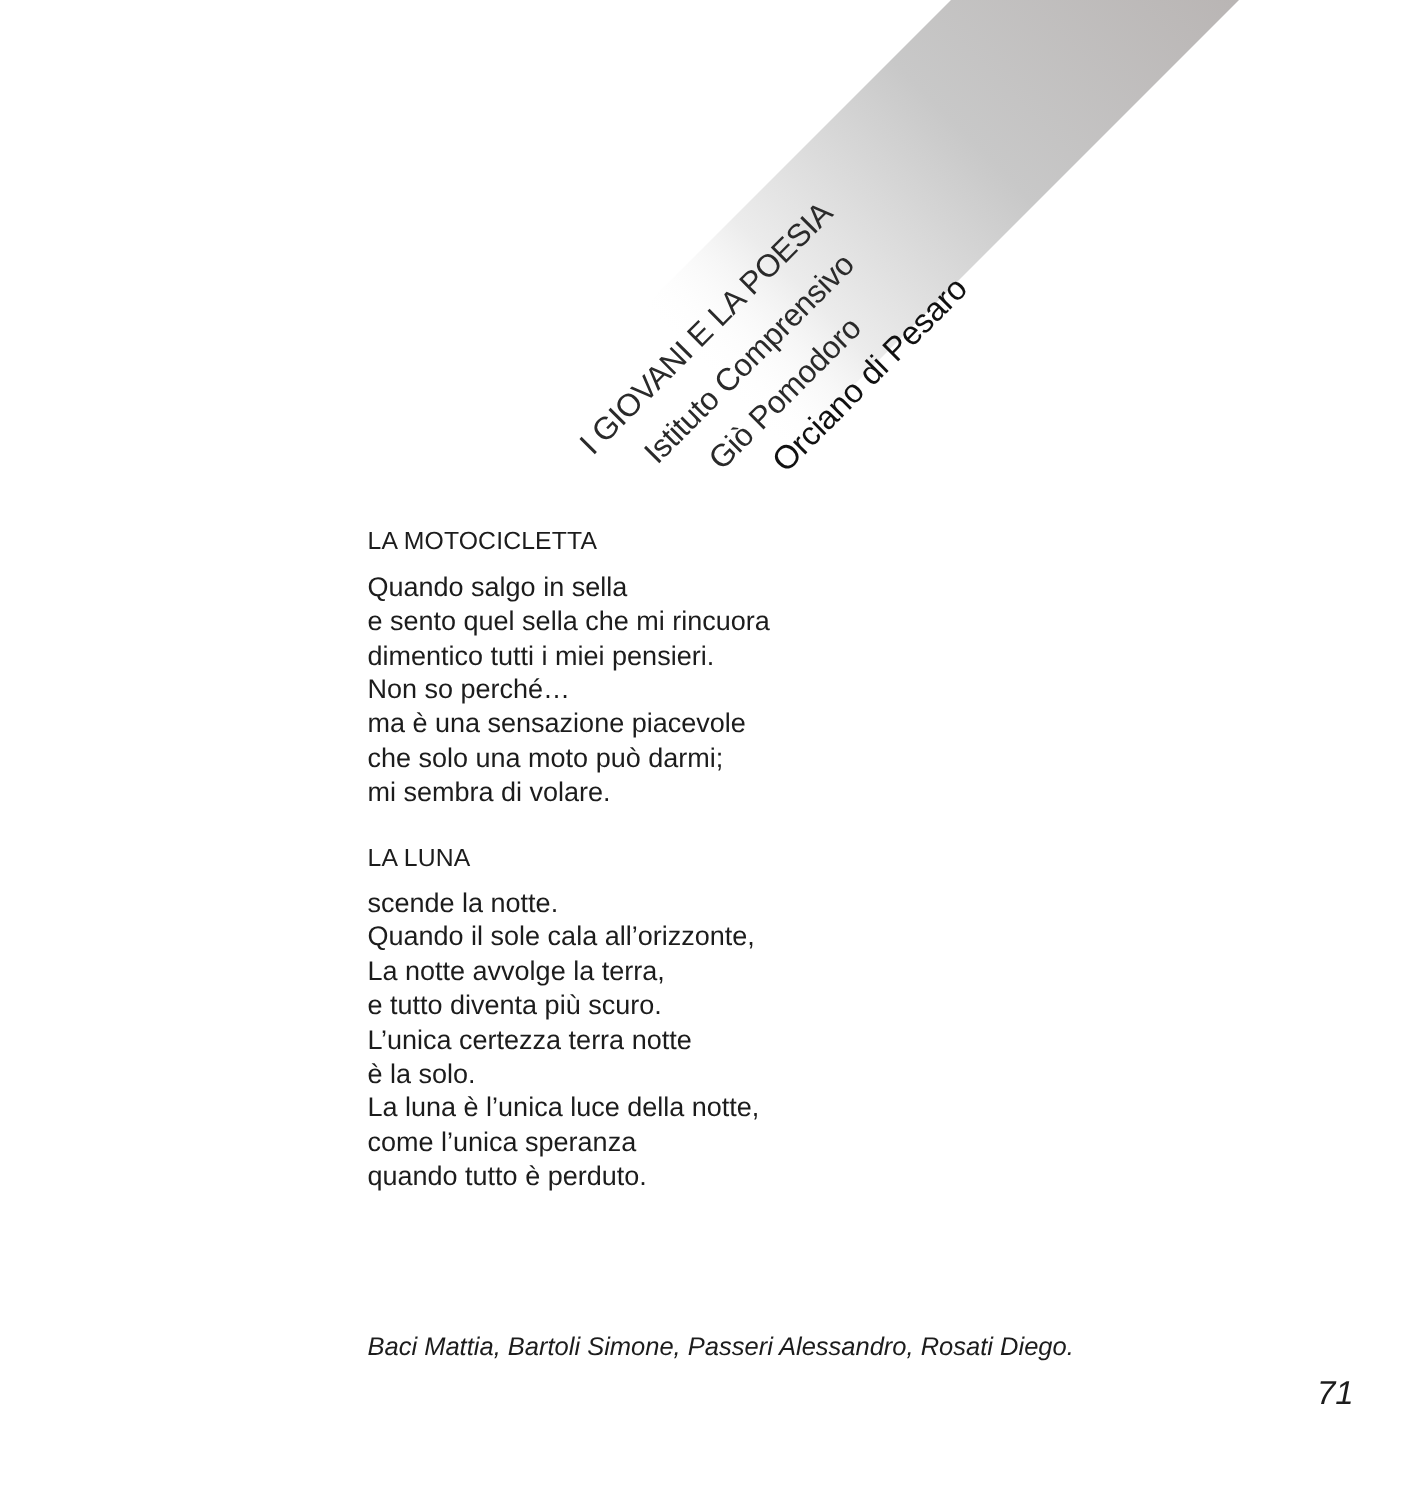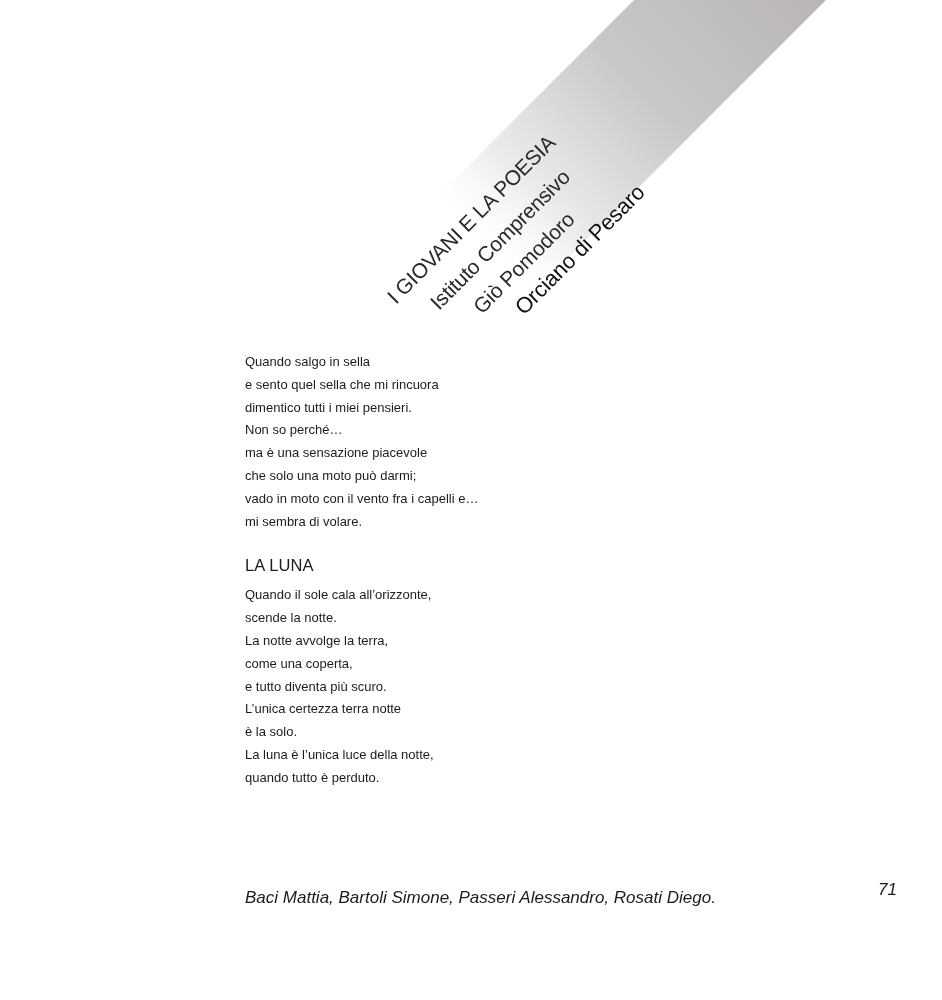--- a/index.html
+++ b/index.html
@@ -5,24 +5,24 @@
   html, body { margin:0; padding:0; }
   body { width:942px; height:1000px; background:#ffffff; position:relative; overflow:hidden;
          font-family:"Liberation Sans", sans-serif; color:#1c1c1c; }
   .band { position:absolute; left:0; top:0; width:942px; height:1000px; pointer-events:none; }
   .heading-block { position:absolute; left:0; top:0; width:942px; height:1000px; }
   .hl { position:absolute; white-space:nowrap; transform-origin:0 100%; transform:rotate(-45deg);
         font-size:21px; line-height:21px; color:#2a2a2a; letter-spacing:-0.2px; }
   .hl.bold { font-size:22px; color:#111; }
   .content { position:absolute; left:245px; top:351px; width:600px; }
   .poem-title { font-size:16.5px; line-height:20px; margin:0 0 9px 0; letter-spacing:0.1px; }
-  .poem-line { font-size:13px; line-height:22.8px; }
+  .poem-line { font-size:18px; line-height:22.8px; }
   .poem { margin-bottom:22px; }
   .authors { position:absolute; left:245px; top:888px; font-size:17px; font-style:italic; }
-  .page-num { position:absolute; left:878px; top:880px; font-size:17px; font-style:italic; }
+  .page-num { position:absolute; left:878px; top:916px; font-size:22px; font-style:italic; }
 </style>
 </head>
 <body>
 
 <svg class="band" width="942" height="1000" viewBox="0 0 942 1000">
   <defs>
     <linearGradient id="bg" x1="826" y1="0" x2="520" y2="300" gradientUnits="userSpaceOnUse">
       <stop offset="0" stop-color="#b9b5b4"></stop>
       <stop offset="0.45" stop-color="#c8c8c8"></stop>
       <stop offset="0.8" stop-color="#ececec"></stop>
@@ -34,37 +34,37 @@
 
 <div class="heading-block">
   <div class="hl" style="left:398px; top:286px;">I GIOVANI E LA POESIA</div>
   <div class="hl" style="left:441px; top:292px;">Istituto Comprensivo</div>
   <div class="hl" style="left:484px; top:296px;">Giò Pomodoro</div>
   <div class="hl bold" style="left:526px; top:297px;">Orciano di Pesaro</div>
 </div>
 
 <div class="content">
   <div class="poem">
+    <div class="poem-title">LA MOTOCICLETTA</div>
     <div class="poem-line">Quando salgo in sella</div>
     <div class="poem-line">e sento quel sella che mi rincuora</div>
     <div class="poem-line">dimentico tutti i miei pensieri.</div>
     <div class="poem-line">Non so perché…</div>
     <div class="poem-line">ma è una sensazione piacevole</div>
     <div class="poem-line">che solo una moto può darmi;</div>
-    <div class="poem-line">vado in moto con il vento fra i capelli e…</div>
     <div class="poem-line">mi sembra di volare.</div>
   </div>
   <div class="poem">
     <div class="poem-title">LA LUNA</div>
+    <div class="poem-line">scende la notte.</div>
     <div class="poem-line">Quando il sole cala all’orizzonte,</div>
-    <div class="poem-line">scende la notte.</div>
     <div class="poem-line">La notte avvolge la terra,</div>
-    <div class="poem-line">come una coperta,</div>
     <div class="poem-line">e tutto diventa più scuro.</div>
     <div class="poem-line">L’unica certezza terra notte</div>
     <div class="poem-line">è la solo.</div>
     <div class="poem-line">La luna è l’unica luce della notte,</div>
+    <div class="poem-line">come l’unica speranza</div>
     <div class="poem-line">quando tutto è perduto.</div>
   </div>
 </div>
 
 <div class="authors">Baci Mattia, Bartoli Simone, Passeri Alessandro, Rosati Diego.</div>
 <div class="page-num">71</div>
 
 </body></html>

